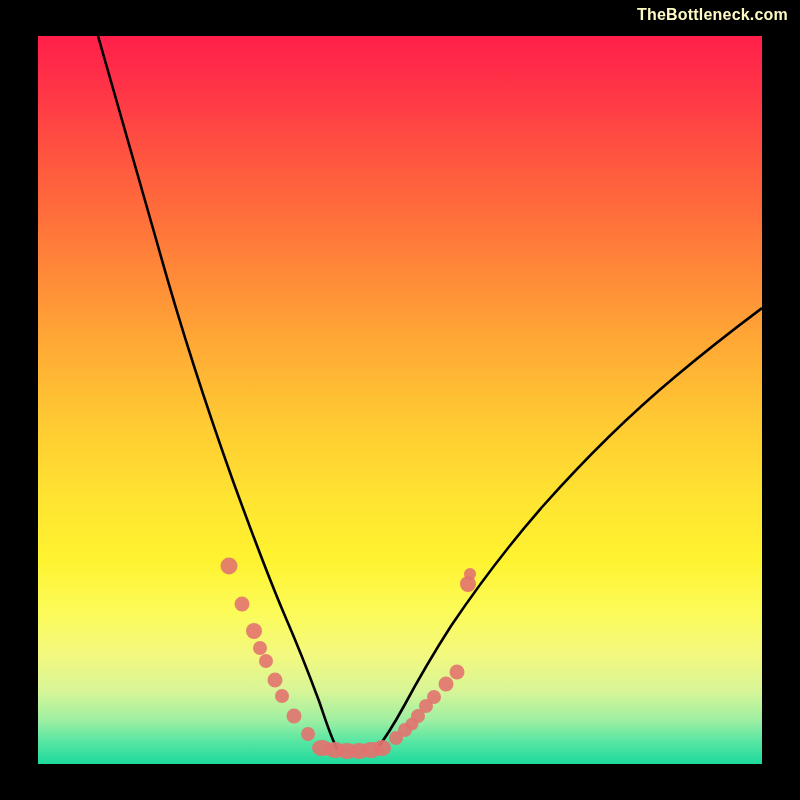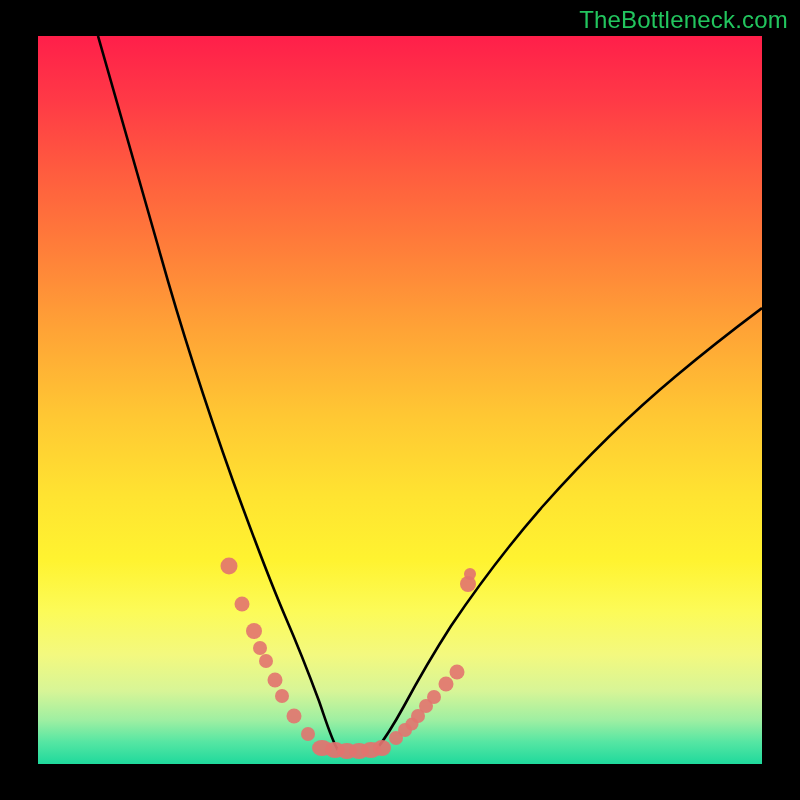--- a/index.html
+++ b/index.html
@@ -14,23 +14,23 @@
   .frame {
     position: relative;
     width: 800px;
     height: 800px;
     background: #000;
   }
   .watermark {
     position: absolute;
     top: 6px;
     right: 12px;
-    color: #22c55e;
-    font-size: 24px;
-    font-weight: 400;
+    color: #fef9c3;
+    font-size: 16px;
+    font-weight: 700;
     letter-spacing: 0.2px;
     z-index: 20;
   }
   .plot-area {
     position: absolute;
     left: 38px;
     top: 36px;
     width: 724px;
     height: 728px;
     background: linear-gradient(to bottom,

